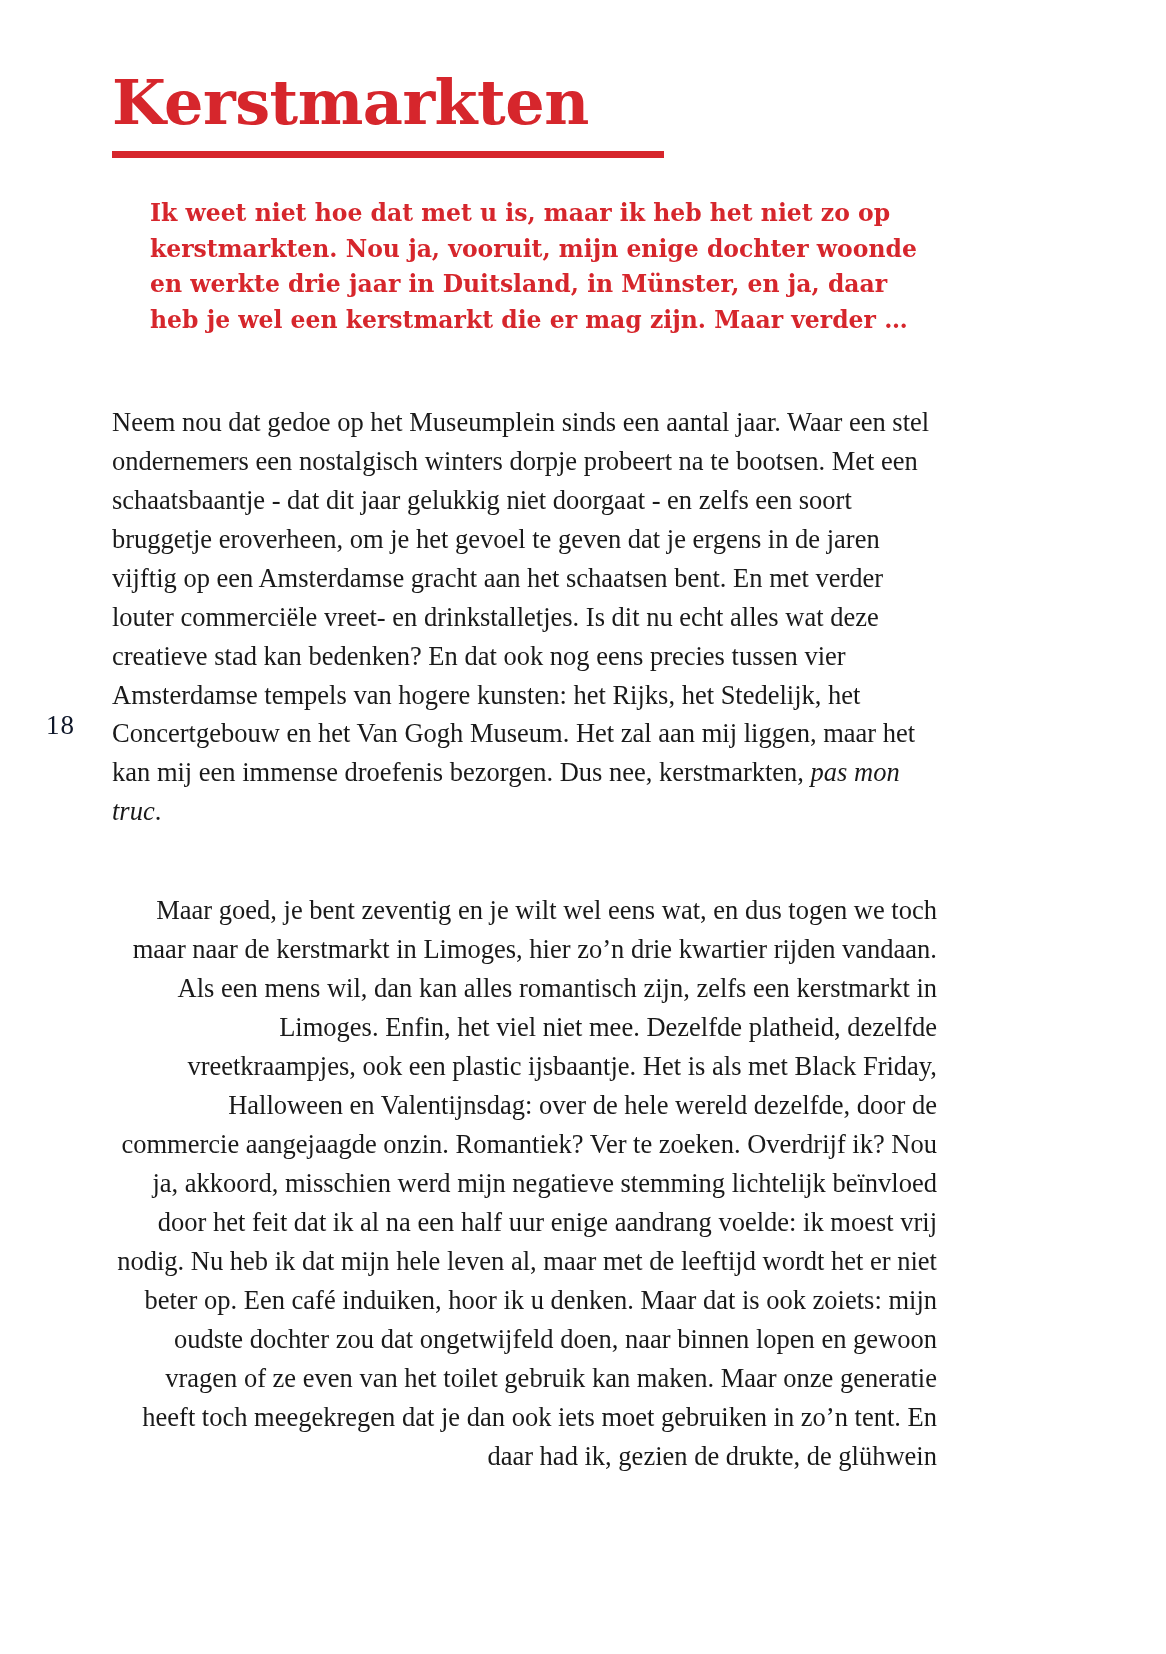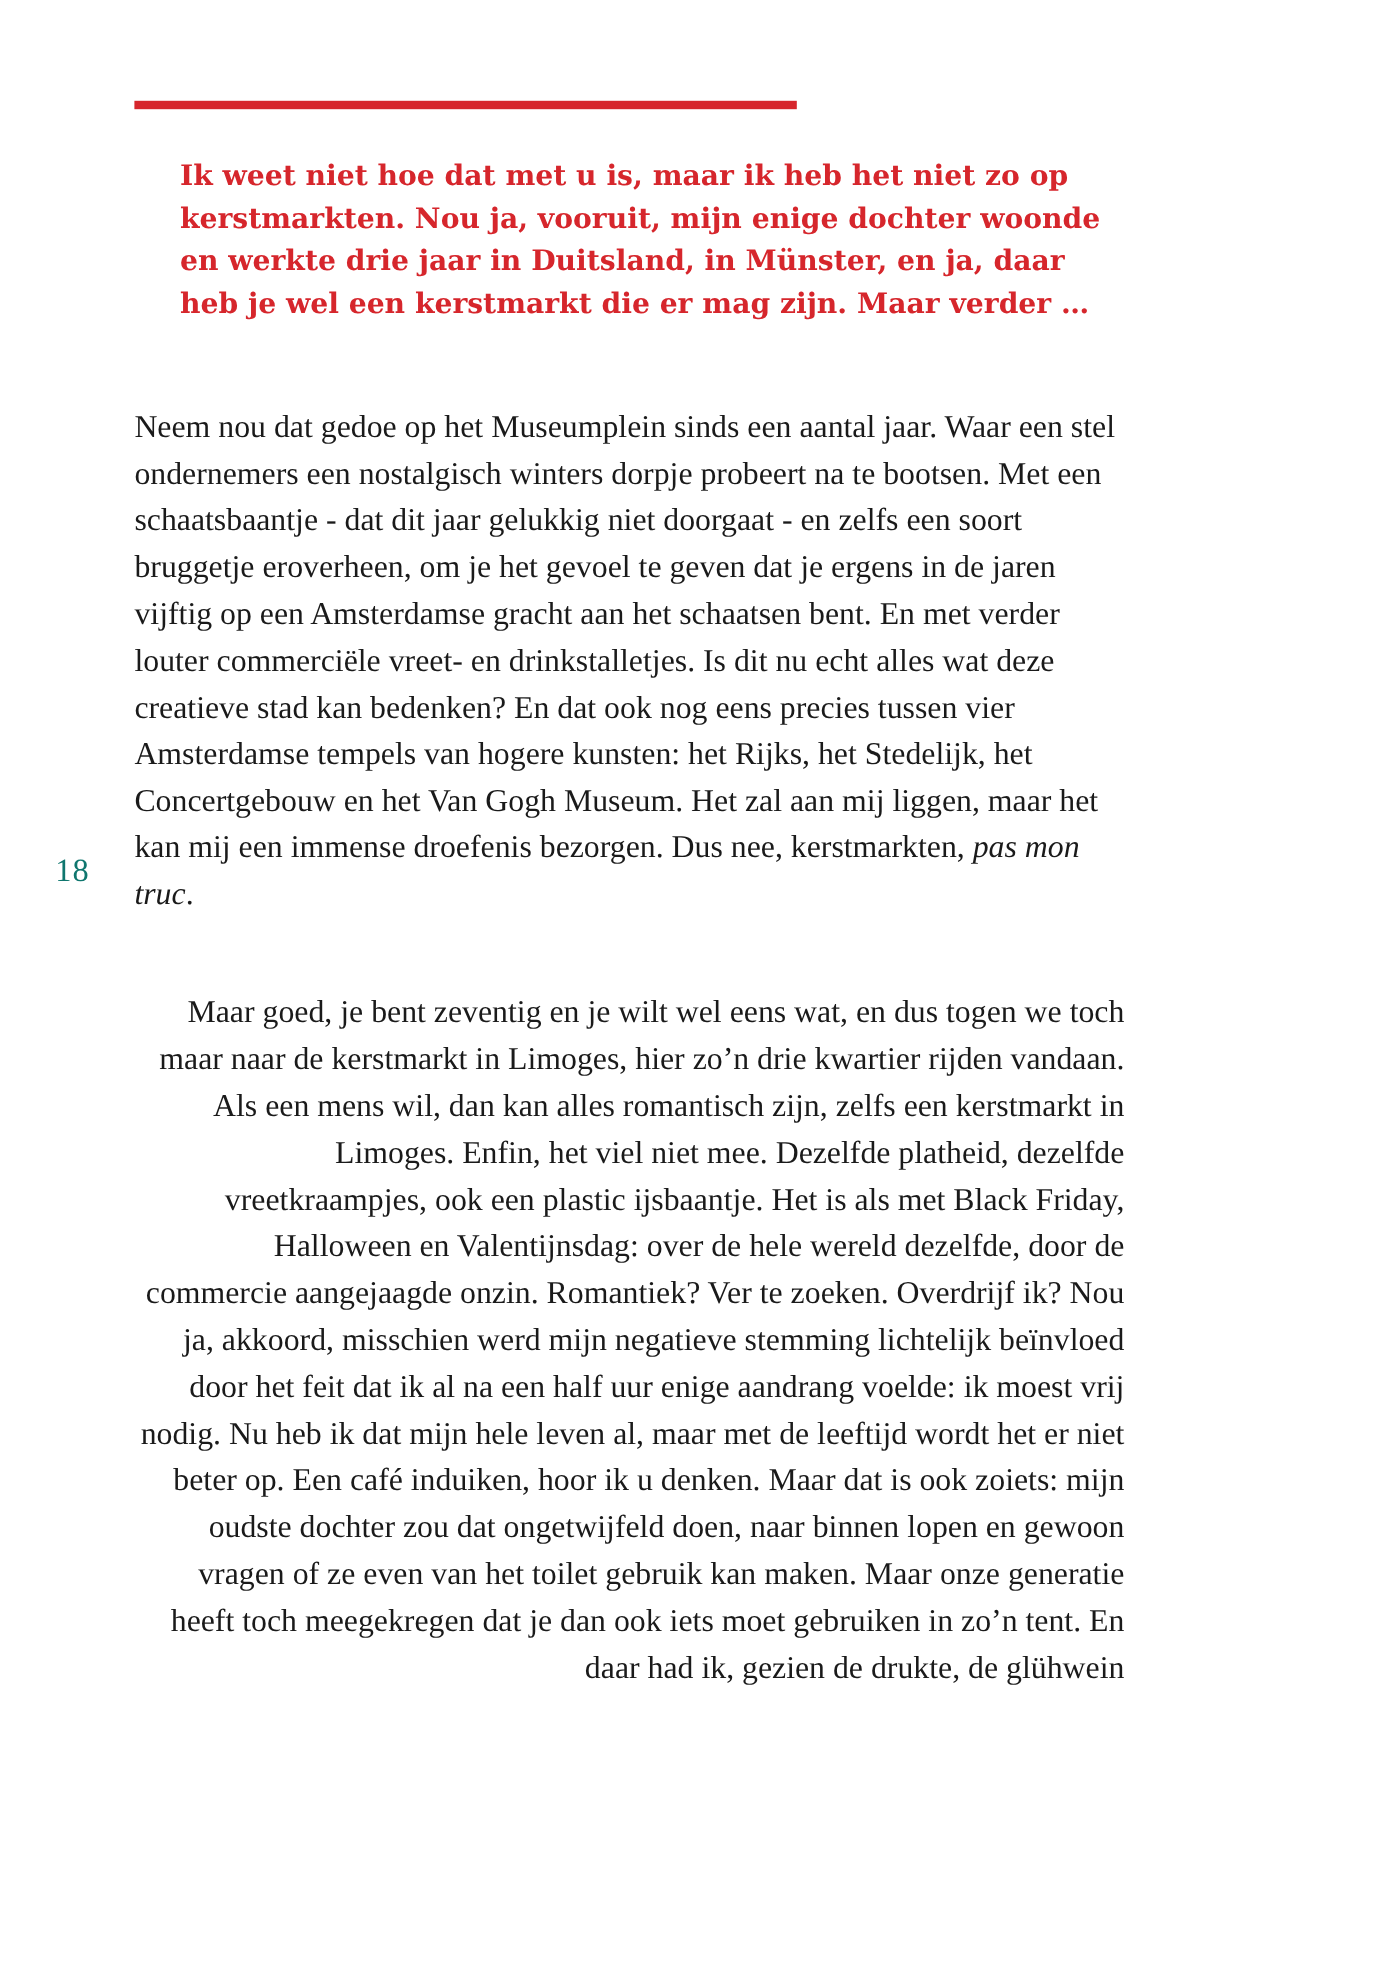--- a/index.html
+++ b/index.html
@@ -81,34 +81,35 @@
   }
   .italic {
     font-style: italic;
   }
   .folio {
     position: absolute;
     left: 46px;
     top: 710px;
     font-family: "Liberation Serif", serif;
     font-size: 27px;
-    color: #0f766e;
+    color: #0f172a;
     letter-spacing: 1px;
   }
 </style>
 </head>
 <body>
 
 <div class="page">
 
   <div class="folio">18</div>
 
   <div class="content">
 
 
+    <h1 class="title">Kerstmarkten</h1>
     <div class="title-rule"></div>
 
 
     <div class="lead">Ik weet niet hoe dat met u is, maar ik heb het niet zo op kerstmarkten. Nou ja, vooruit, mijn enige dochter woonde en werkte drie jaar in Duitsland, in Münster, en ja, daar heb je wel een kerstmarkt die er mag zijn. Maar verder …</div>
 
     <p class="body-par"><span>Neem nou dat gedoe op het Museumplein sinds een aantal jaar. Waar een stel ondernemers een nostalgisch winters dorpje probeert na te bootsen. Met een schaatsbaantje - dat dit jaar gelukkig niet doorgaat - en zelfs een soort bruggetje eroverheen, om je het gevoel te geven dat je ergens in de jaren vijftig op een Amsterdamse gracht aan het schaatsen bent. En met verder louter commerciële vreet- en drinkstalletjes. Is dit nu echt alles wat deze creatieve stad kan bedenken? En dat ook nog eens precies tussen vier Amsterdamse tempels van hogere kunsten: het Rijks, het Stedelijk, het Concertgebouw en het Van Gogh Museum. Het zal aan mij liggen, maar het kan mij een immense droefenis bezorgen. Dus nee, kerstmarkten, </span><span class="italic">pas mon truc</span><span>.</span></p>
 
     <p class="body-par second">Maar goed, je bent zeventig en je wilt wel eens wat, en dus togen we toch maar naar de kerstmarkt in Limoges, hier zo’n drie kwartier rijden vandaan. Als een mens wil, dan kan alles romantisch zijn, zelfs een kerstmarkt in Limoges. Enfin, het viel niet mee. Dezelfde platheid, dezelfde vreetkraampjes, ook een plastic ijsbaantje. Het is als met Black Friday, Halloween en Valentijnsdag: over de hele wereld dezelfde, door de commercie aangejaagde onzin. Romantiek? Ver te zoeken. Overdrijf ik? Nou ja, akkoord, misschien werd mijn negatieve stemming lichtelijk beïnvloed door het feit dat ik al na een half uur enige aandrang voelde: ik moest vrij nodig. Nu heb ik dat mijn hele leven al, maar met de leeftijd wordt het er niet beter op. Een café induiken, hoor ik u denken. Maar dat is ook zoiets: mijn oudste dochter zou dat ongetwijfeld doen, naar binnen lopen en gewoon vragen of ze even van het toilet gebruik kan maken. Maar onze generatie heeft toch meegekregen dat je dan ook iets moet gebruiken in zo’n tent. En daar had ik, gezien de drukte, de glühwein</p>
 
   </div>

